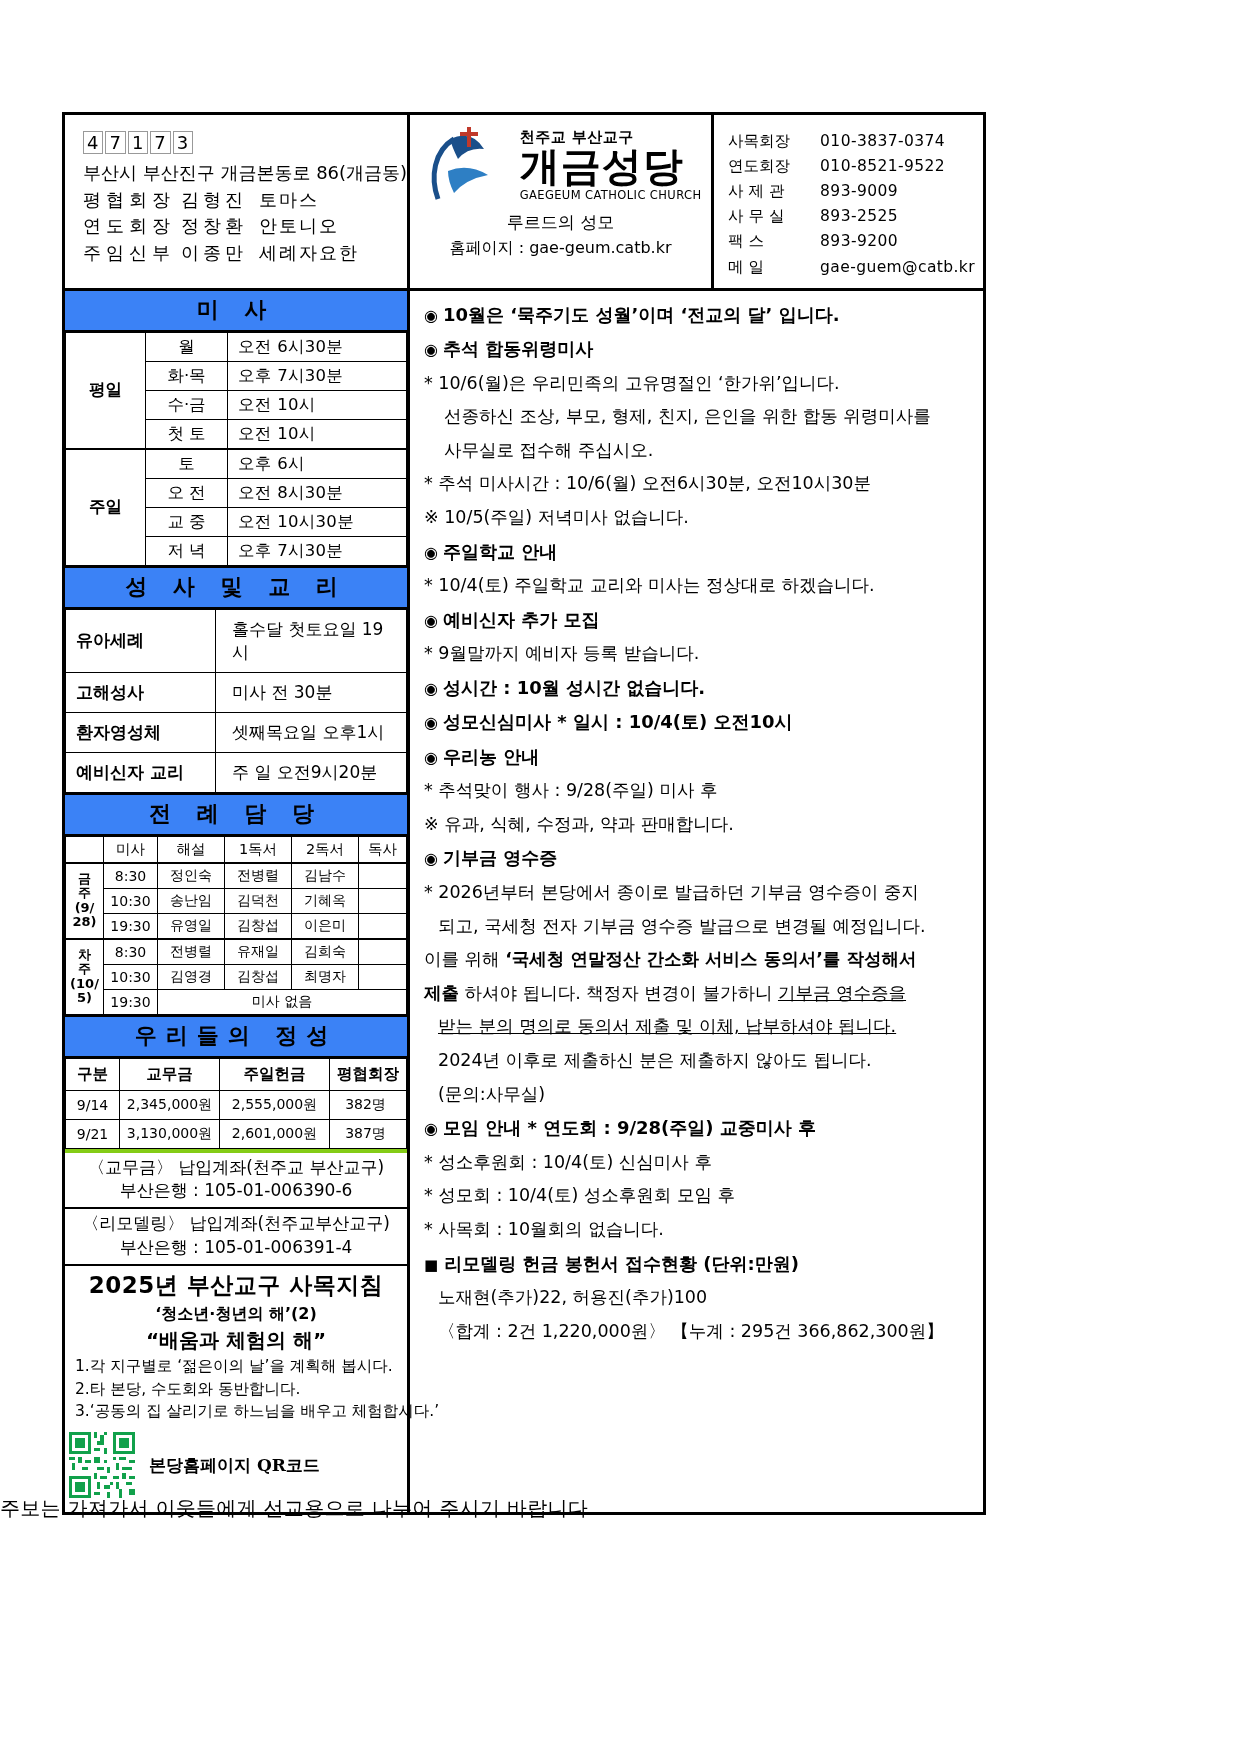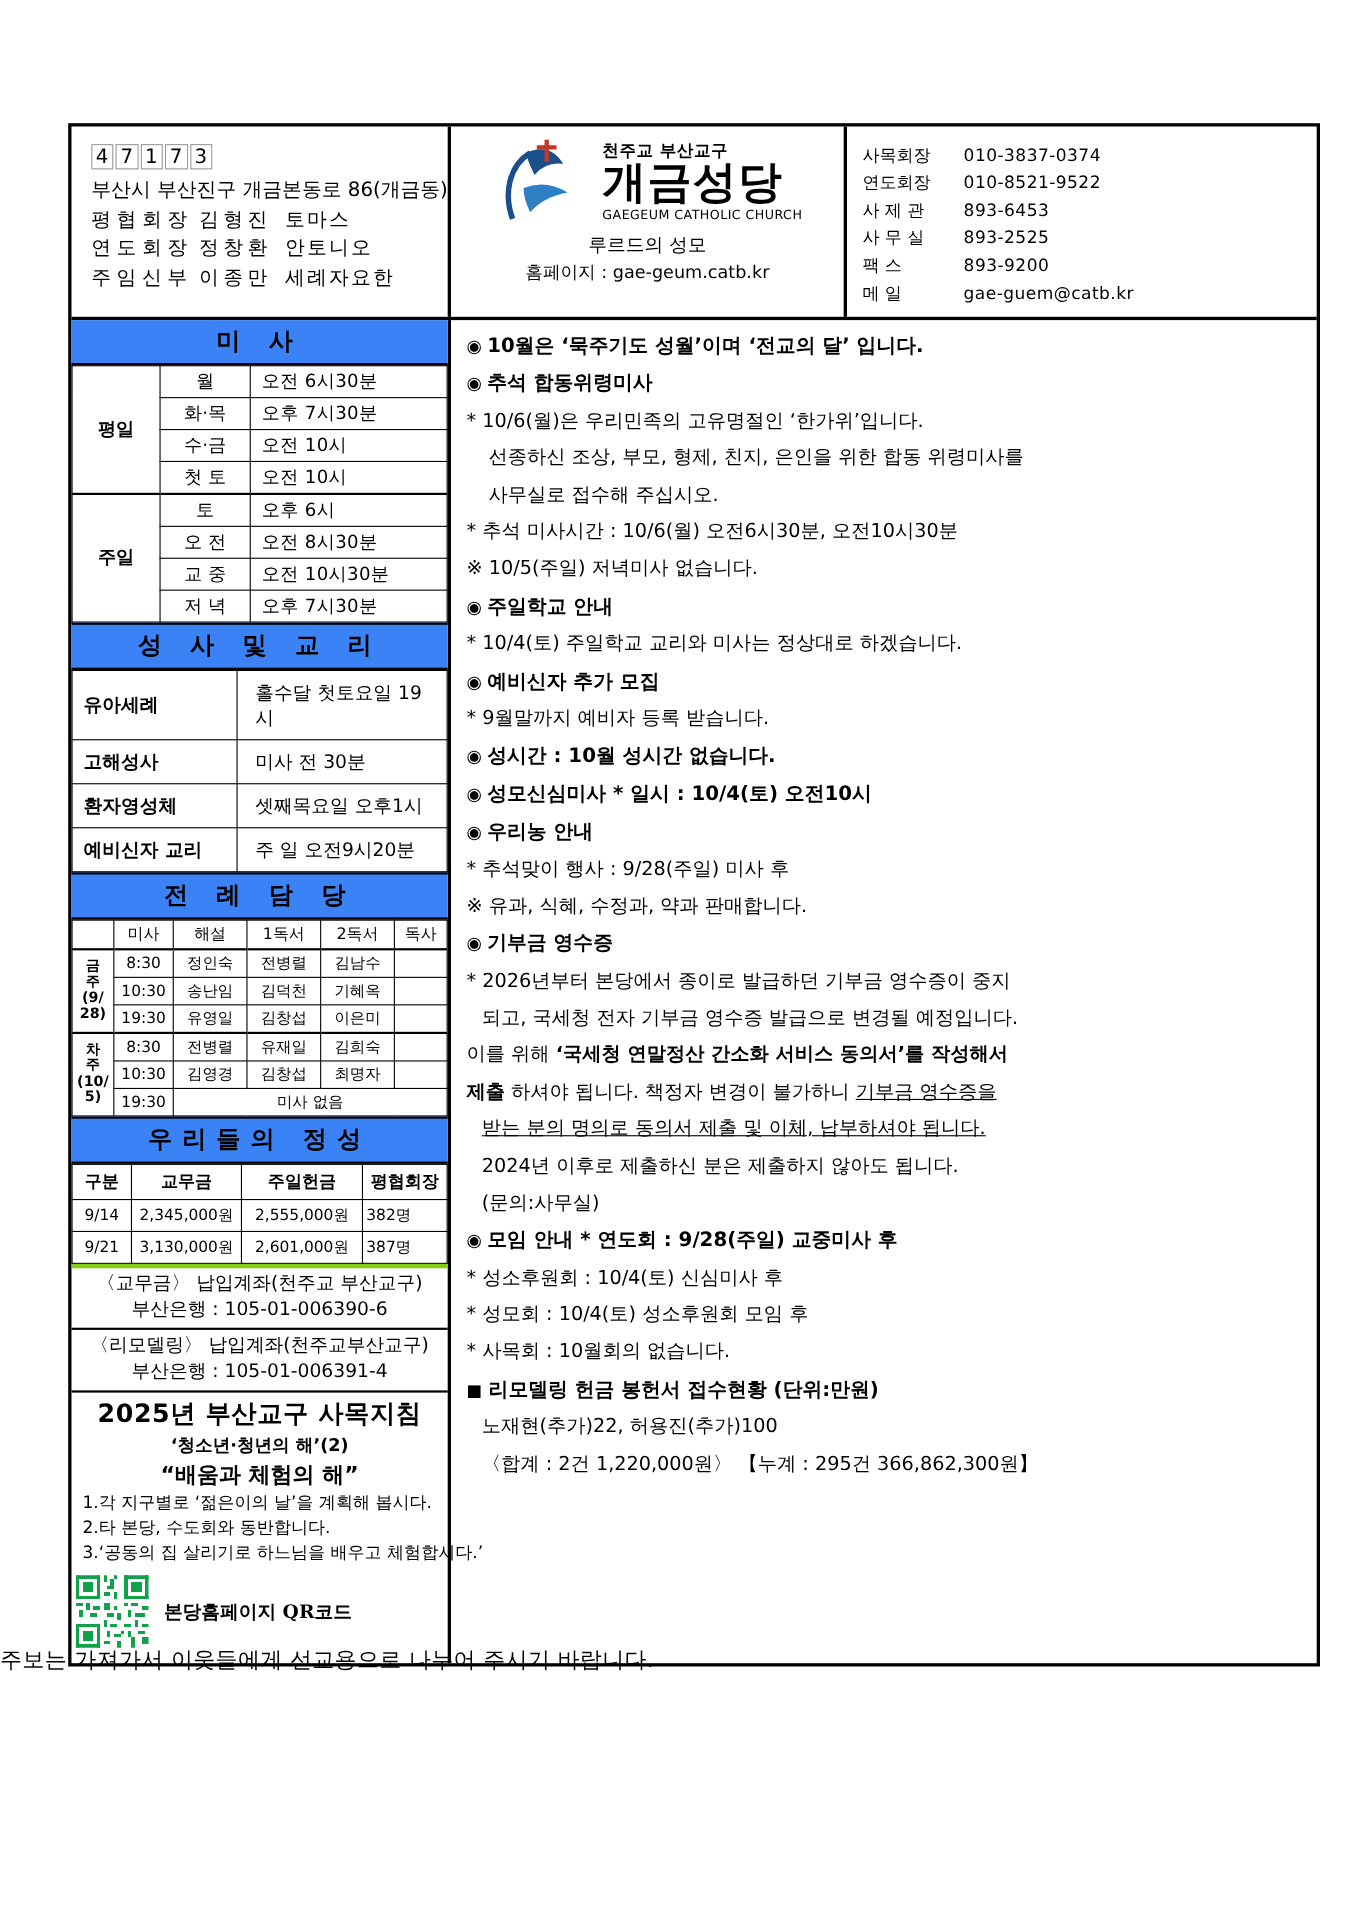--- a/index.html
+++ b/index.html
@@ -9,21 +9,21 @@
   }
   body {
     width: 1240px; height: 1754px;
     font-family: "DejaVu Sans", "Liberation Sans", sans-serif;
     color: #000;
     position: relative;
   }
   .page {
     position: absolute;
     left: 62px; top: 112px;
-    width: 1138px;
+    width: 924px;
     border: 3px solid #000;
   }
   table { border-collapse: collapse; width: 100%; }
   td, th { border: 1px solid #000; padding: 0; }
 
   
   .hdr { display: flex; width: 100%; }
   .hdr-addr {
     width: 345px; border-right: 3px solid #000;
     padding: 16px 10px 8px 18px;
@@ -87,21 +87,21 @@
   
   .lit td { font-size: 14px; text-align: center; padding: 3px 2px; }
   .lit .wk { width: 38px; font-weight: bold; font-size: 13px; line-height: 1.12; }
   .lit .hd { font-size: 14.5px; }
   .lit .mscol { width: 54px; }
   .lit .last { width: 48px; }
 
   
   .off td { font-size: 14px; text-align: center; padding: 5px 3px; }
   .off .ohd { font-weight: bold; font-size: 15.5px; }
-  .off .amt { text-align: left; padding-right: 8px; }
+  .off .amt { text-align: center; padding-right: 8px; }
   .acct {
     text-align: center; font-size: 17px; line-height: 1.4;
     padding: 3px 0 4px; border-bottom: 2px solid #000; border-top: 4px solid #84cc16;
   }
   .acct.nb { border-top: none; }
 
   .guide { text-align: center; padding: 4px 4px 8px; }
   .g-title { font-size: 23px; font-weight: bold; letter-spacing: .5px; }
   .g-sub1 { font-size: 16px; font-weight: bold; margin-top: 3px; }
   .g-sub2 { font-size: 20px; font-weight: bold; margin-top: 2px; }
@@ -178,21 +178,21 @@
       <div class="ct-row">
           <span class="ct-lbl">사목회장</span>
           <span class="ct-val">010-3837-0374</span>
         </div>
       <div class="ct-row">
           <span class="ct-lbl">연도회장</span>
           <span class="ct-val">010-8521-9522</span>
         </div>
       <div class="ct-row">
           <span class="ct-lbl">사 제 관</span>
-          <span class="ct-val">893-6453</span>
+          <span class="ct-val">893-9009</span>
         </div>
       <div class="ct-row">
           <span class="ct-lbl">사 무 실</span>
           <span class="ct-val">893-2525</span>
         </div>
       <div class="ct-row">
           <span class="ct-lbl">팩    스</span>
           <span class="ct-val">893-9200</span>
         </div>
       <div class="ct-row">

